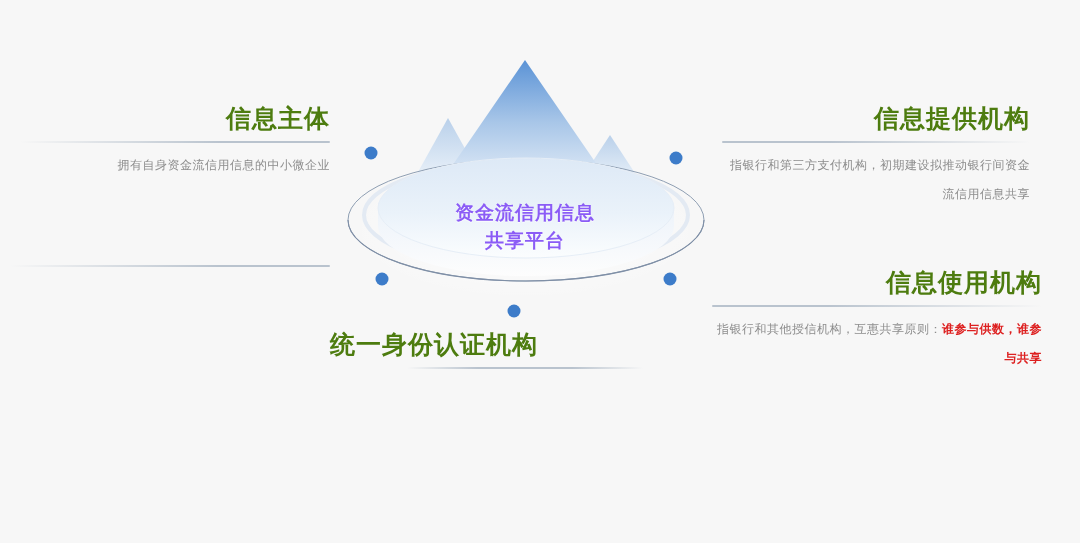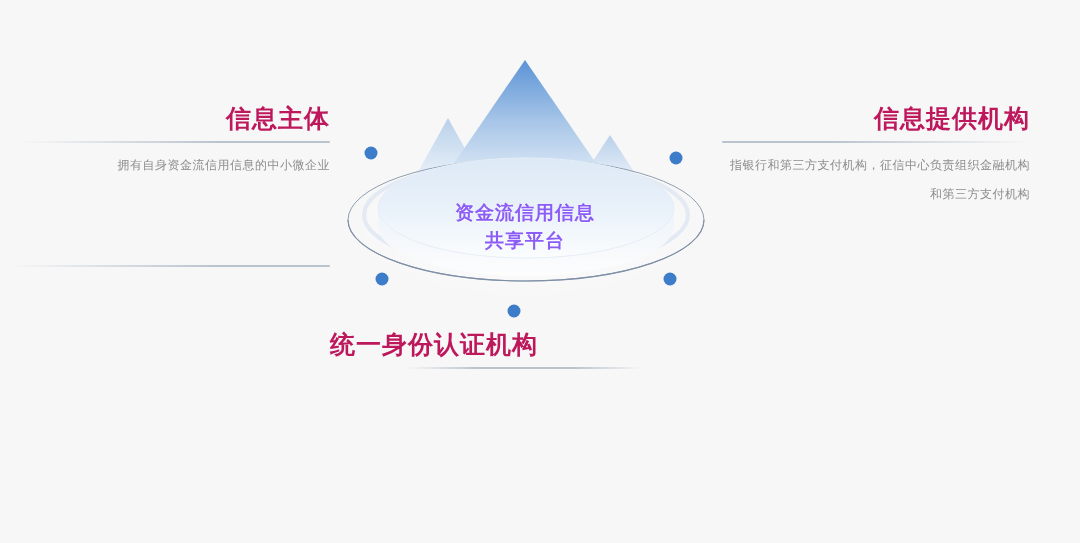--- a/index.html
+++ b/index.html
@@ -47,21 +47,21 @@
     text-shadow: 0 1px 1px rgba(255,255,255,0.85);
   }
 
   
   .block { position: absolute; }
 
   .block-title {
     font-family: "DejaVu Sans", "Liberation Sans", sans-serif;
     font-size: 25px;
     font-weight: 700;
-    color: #be185d;
+    color: #4d7c0f;
     letter-spacing: 1px;
     line-height: 30px;
     white-space: nowrap;
   }
   .block-rule {
     height: 2px;
     margin-top: 7px;
     margin-bottom: 8px;
     border-radius: 2px;
   }
@@ -163,22 +163,27 @@
     <div class="block-body">拥有自身资金流信用信息的中小微企业</div>
   </div>
 
   <div class="block align-right" id="block-credit">
     <div class="block-rule rule-left"></div>
   </div>
 
   <div class="block align-left" id="block-provider">
     <div class="block-title">信息提供机构</div>
     <div class="block-rule rule-right"></div>
-    <div class="block-body">指银行和第三方支付机构，征信中心负责组织金融机构和第三方支付机构</div>
+    <div class="block-body">指银行和第三方支付机构，初期建设拟推动银行间资金流信用信息共享</div>
   </div>
 
+  <div class="block align-left" id="block-user">
+    <div class="block-title">信息使用机构</div>
+    <div class="block-rule rule-right"></div>
+    <div class="block-body"><span>指银行和其他授信机构，互惠共享原则：</span><span class="em-red">谁参与供数，谁参与共享</span></div>
+  </div>
 
   <div class="block align-center" id="block-identity">
     <div class="block-title">统一身份认证机构</div>
     <div class="block-rule"></div>
   </div>
 
 </div>
 
 </body></html>

